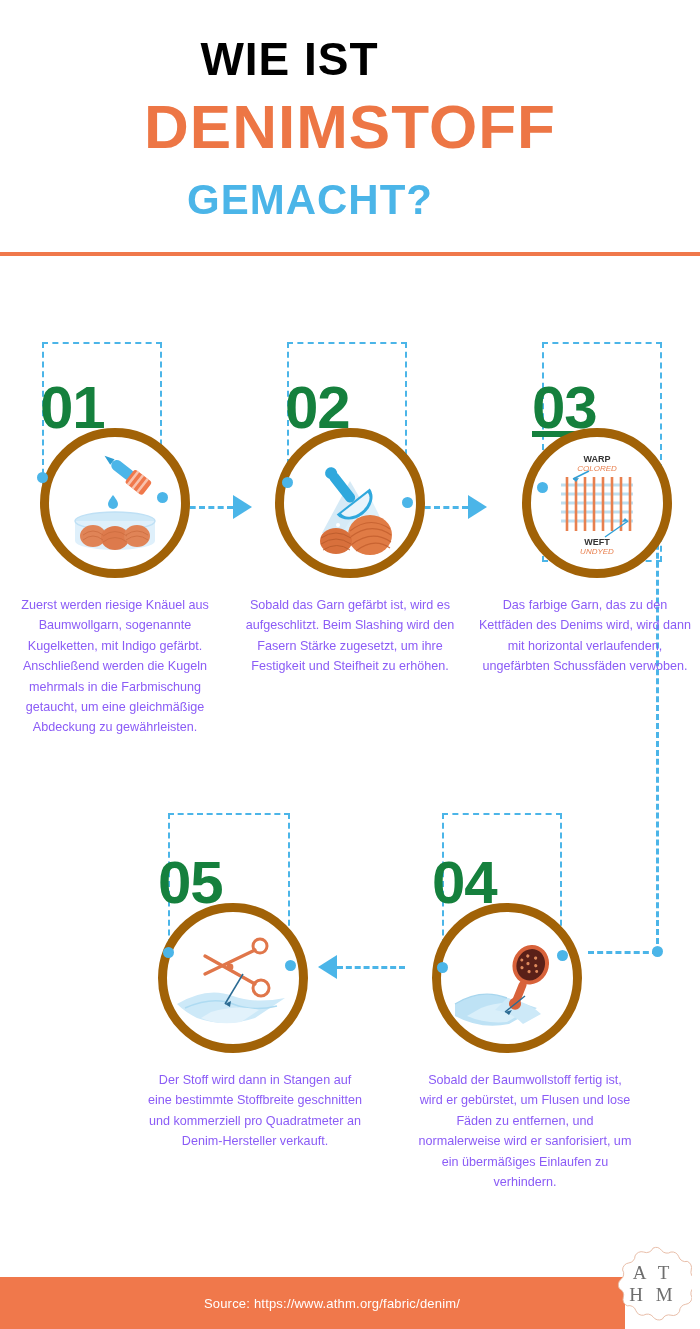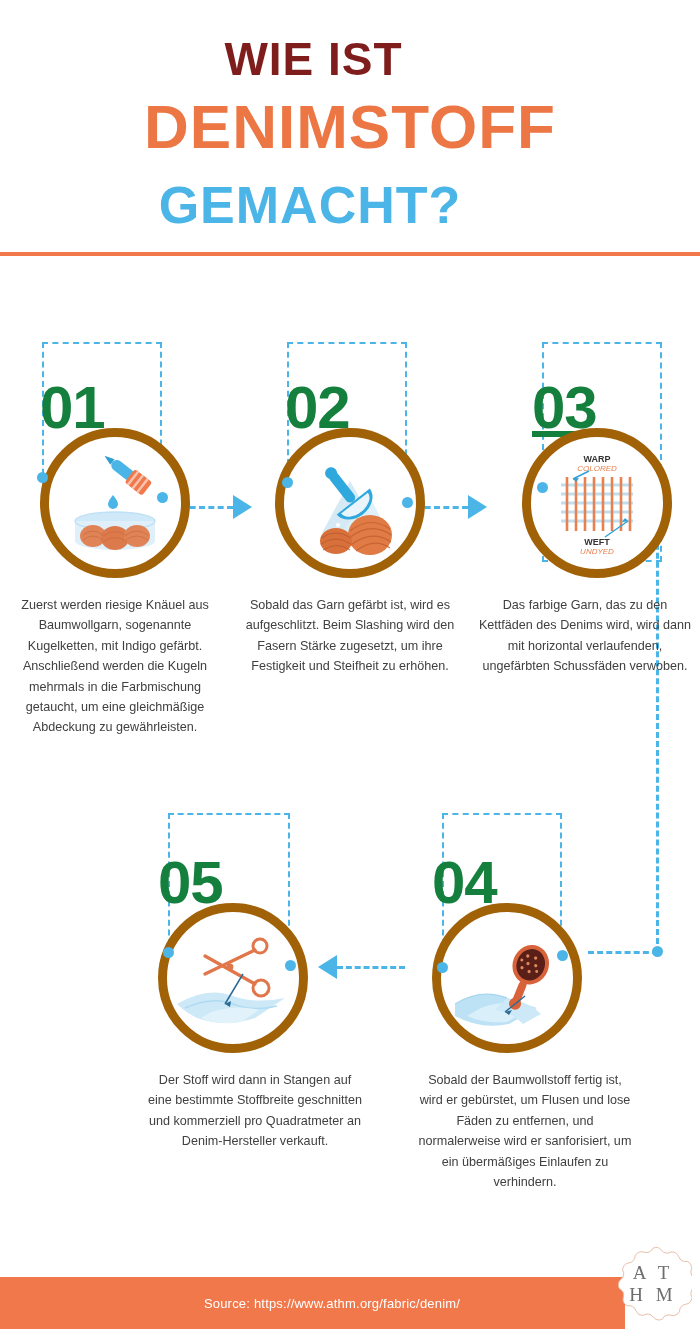--- a/index.html
+++ b/index.html
@@ -30,33 +30,32 @@
   .title-line {
     font-weight: bold;
     letter-spacing: 1px;
     line-height: 1.0;
     font-family: "Liberation Sans", sans-serif;
   }
   .title-1 {
     position: absolute;
     top: 36px; left: 0; width: 579px;
     font-size: 46px;
-    color: #7f1d1d;
-    margin-left: 24px;
+    color: #000000;
   }
   .title-2 {
     position: absolute;
     top: 96px; left: 0; width: 700px;
     font-size: 62px;
     color: #ED7645;
   }
   .title-3 {
     position: absolute;
     top: 179px; left: 0; width: 620px;
-    font-size: 52px;
+    font-size: 42px;
     color: #4BB5E8;
   }
   .header-rule {
     position: absolute;
     top: 252px; left: 0;
     width: 700px; height: 4px;
     background: #F0784B;
   }
 
   
@@ -101,21 +100,21 @@
     width: 11px; height: 11px;
     border-radius: 50%;
     background: #4BB5E8;
     z-index: 6;
   }
   .step-text {
     width: 230px;
     text-align: center;
     font-size: 12.6px;
     line-height: 1.62;
-    color: #404040;
+    color: #8b5cf6;
     padding: 0 6px;
   }
 
   
   .dash-h {
     position: absolute;
     height: 0;
     border-top: 3px dashed #4BB5E8;
   }
   .dash-v {

